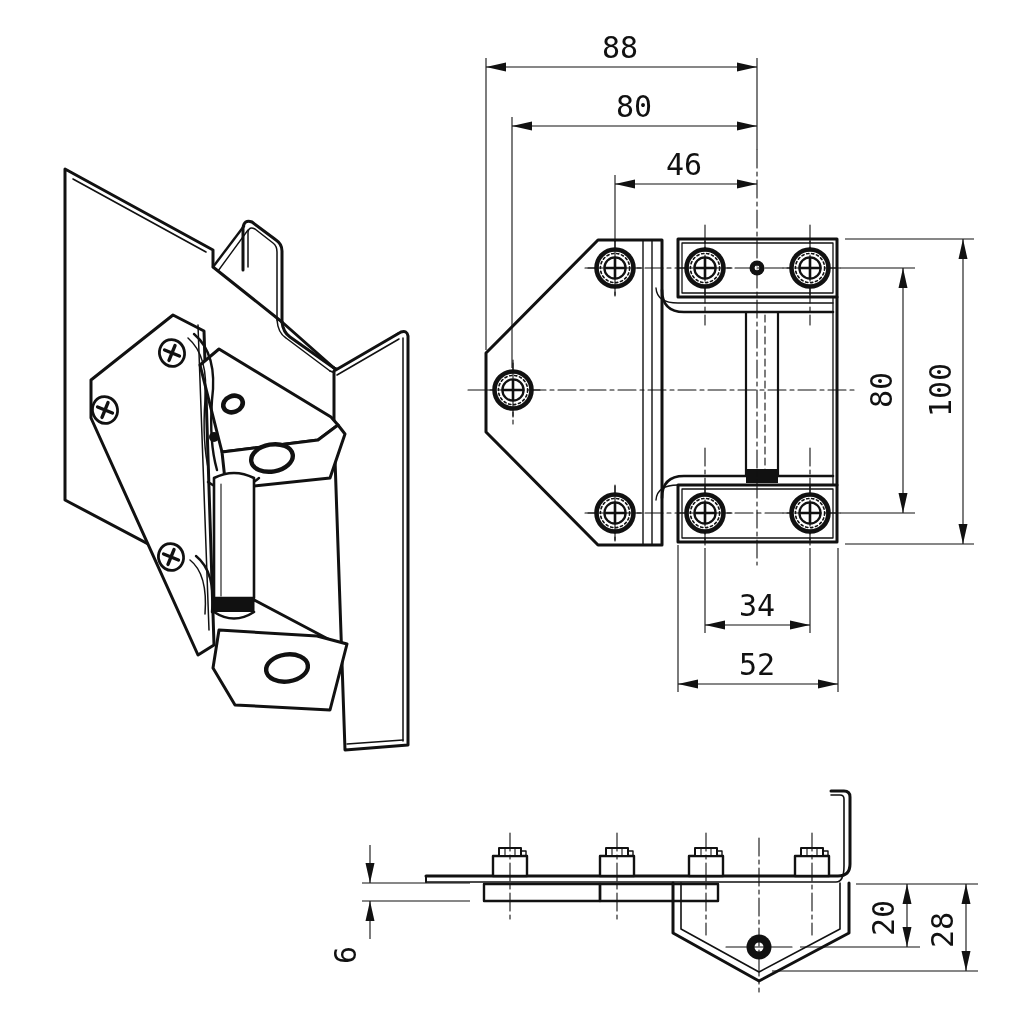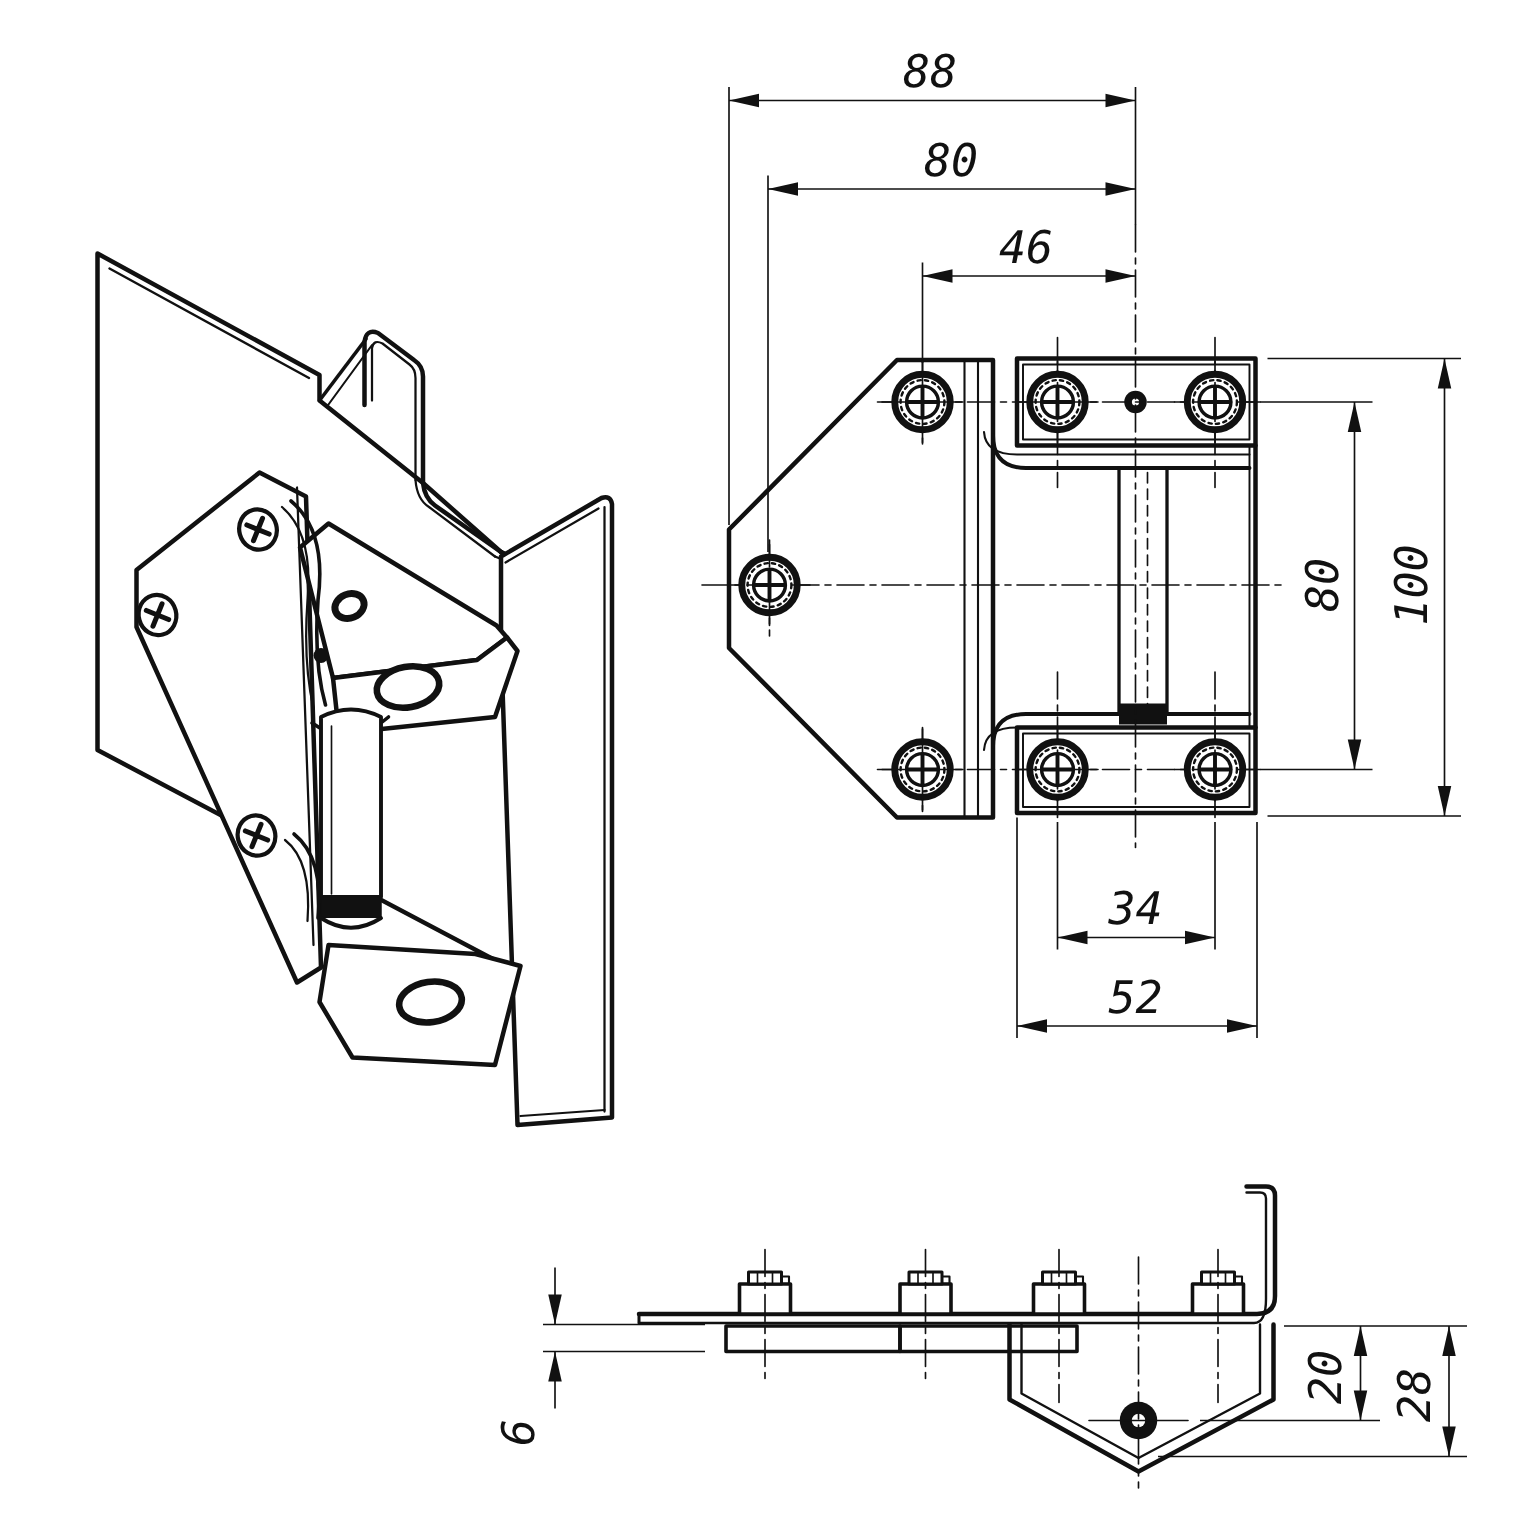--- a/index.html
+++ b/index.html
@@ -1,16 +1,16 @@
 <!DOCTYPE html>
 <html><head>
 <meta charset="utf-8">
 <style>
   html,body{margin:0;padding:0;background:#ffffff;}
-  .stage{width:1024px;height:1024px;position:relative;background:#fff;font-style:italic;}
+  .stage{width:1024px;height:1024px;position:relative;background:#fff;}
   svg{display:block;}
   text{font-family:"DejaVu Sans Mono","DejaVu Sans",monospace;font-size:30px;fill:#111;}
 </style>
 </head>
 <body>
 
 <div class="stage">
 <svg width="1024" height="1024" viewBox="0 0 1024 1024">
   <defs>
 

